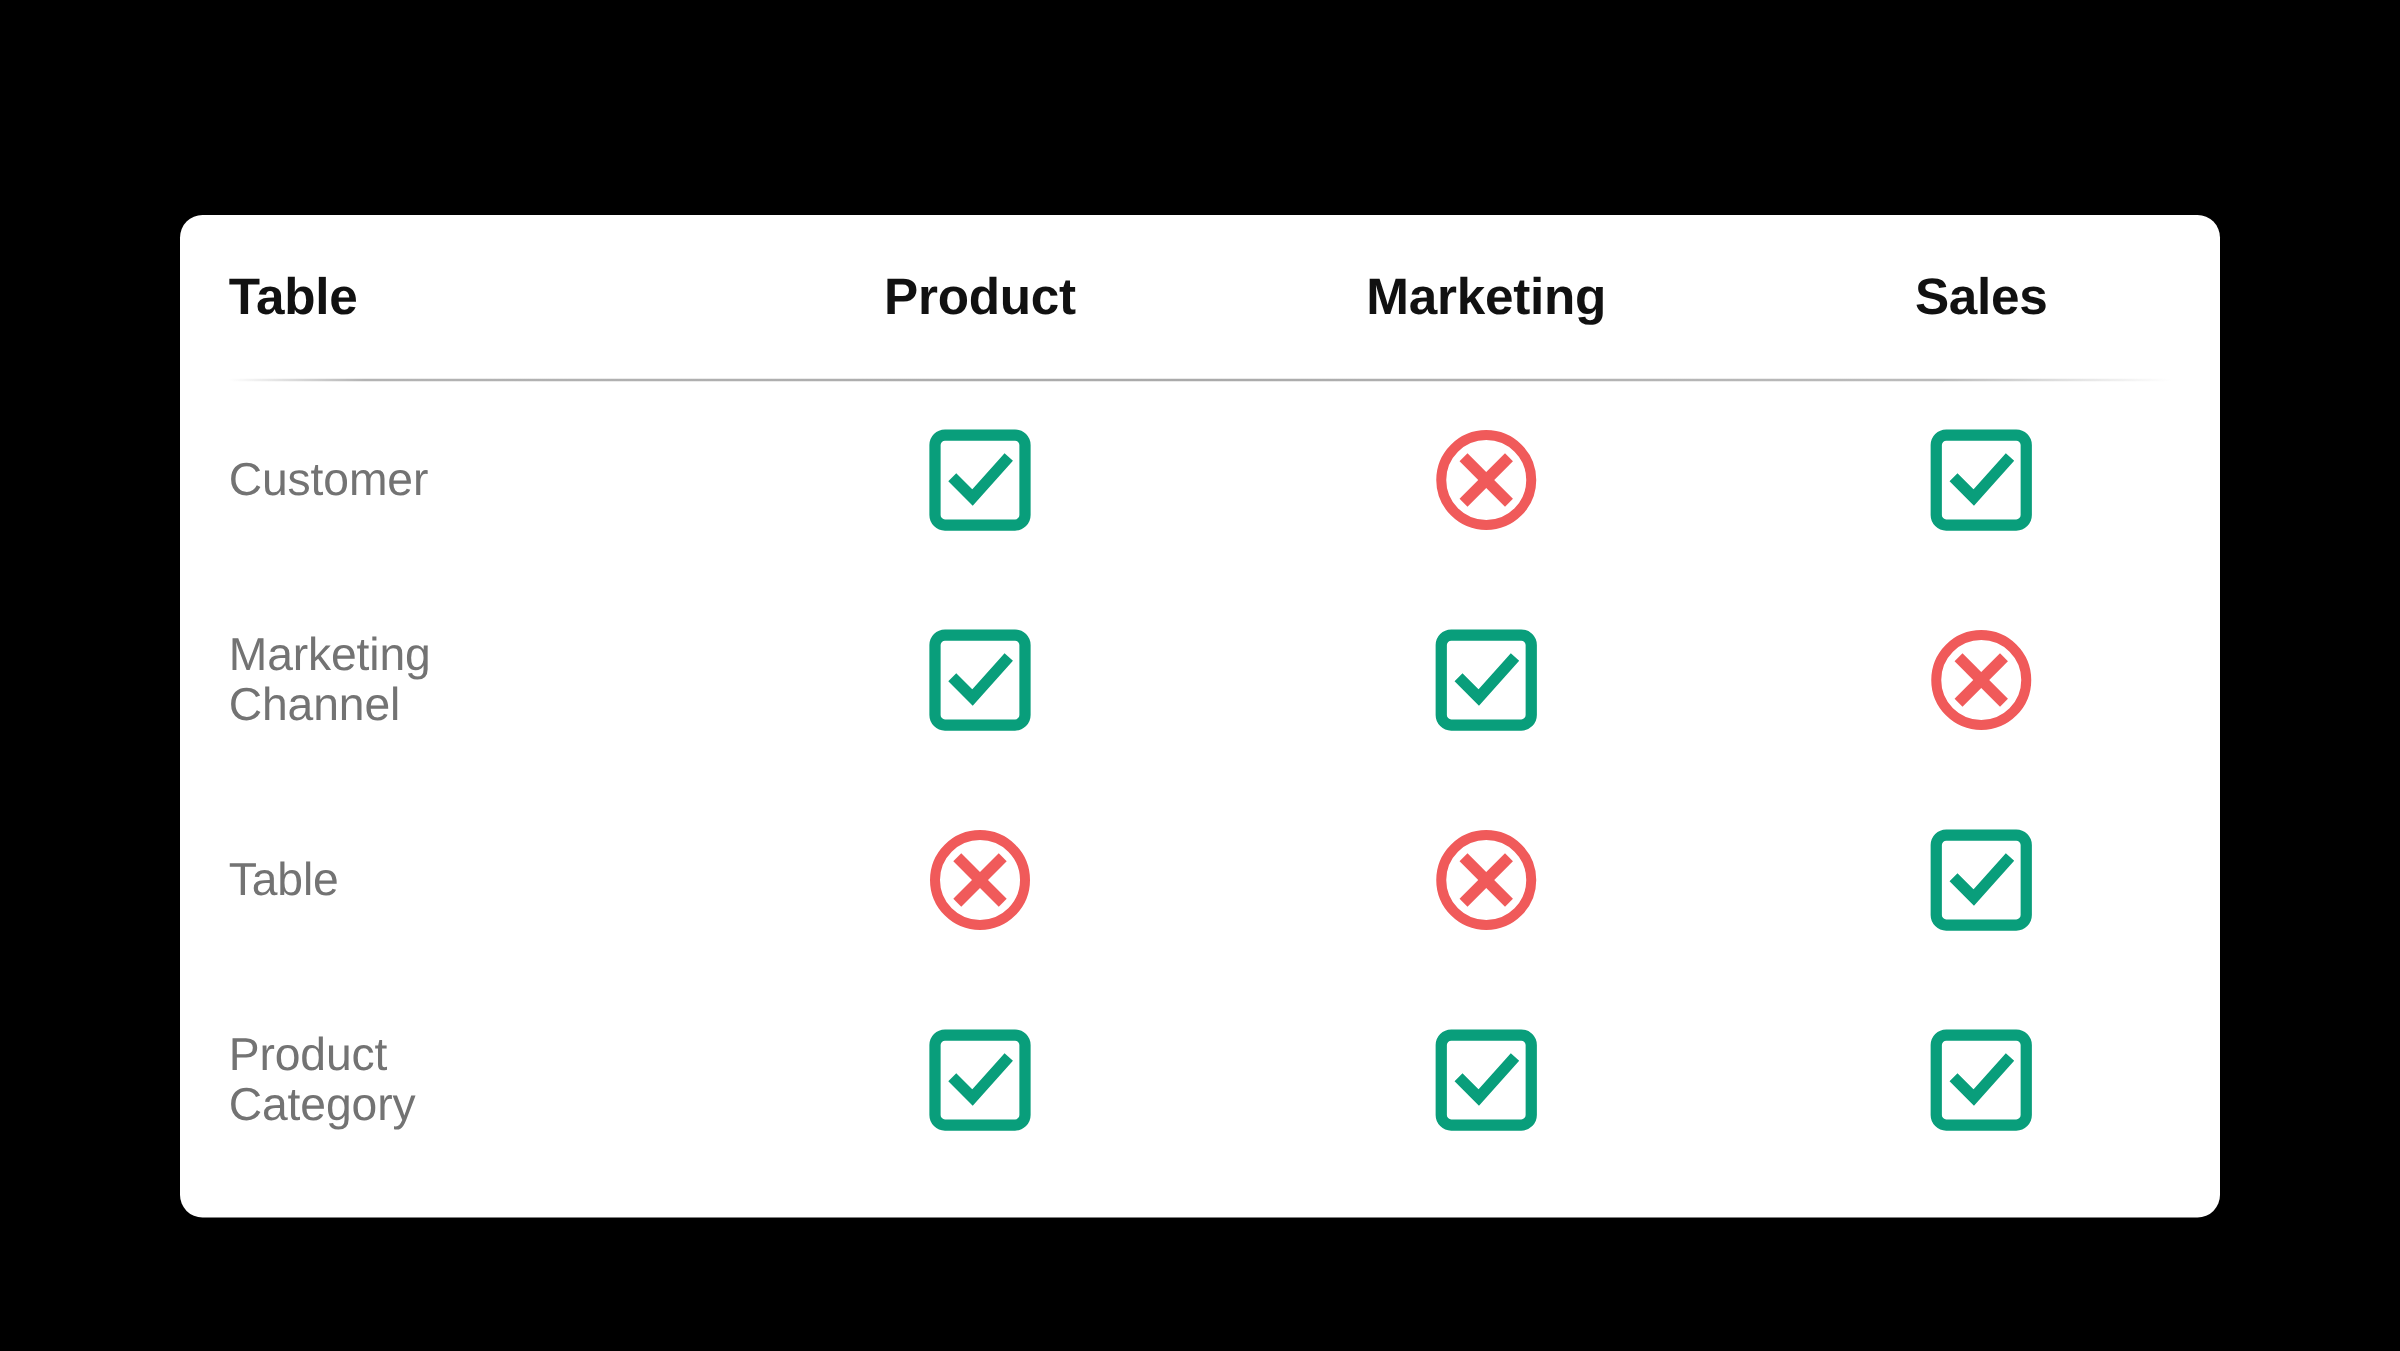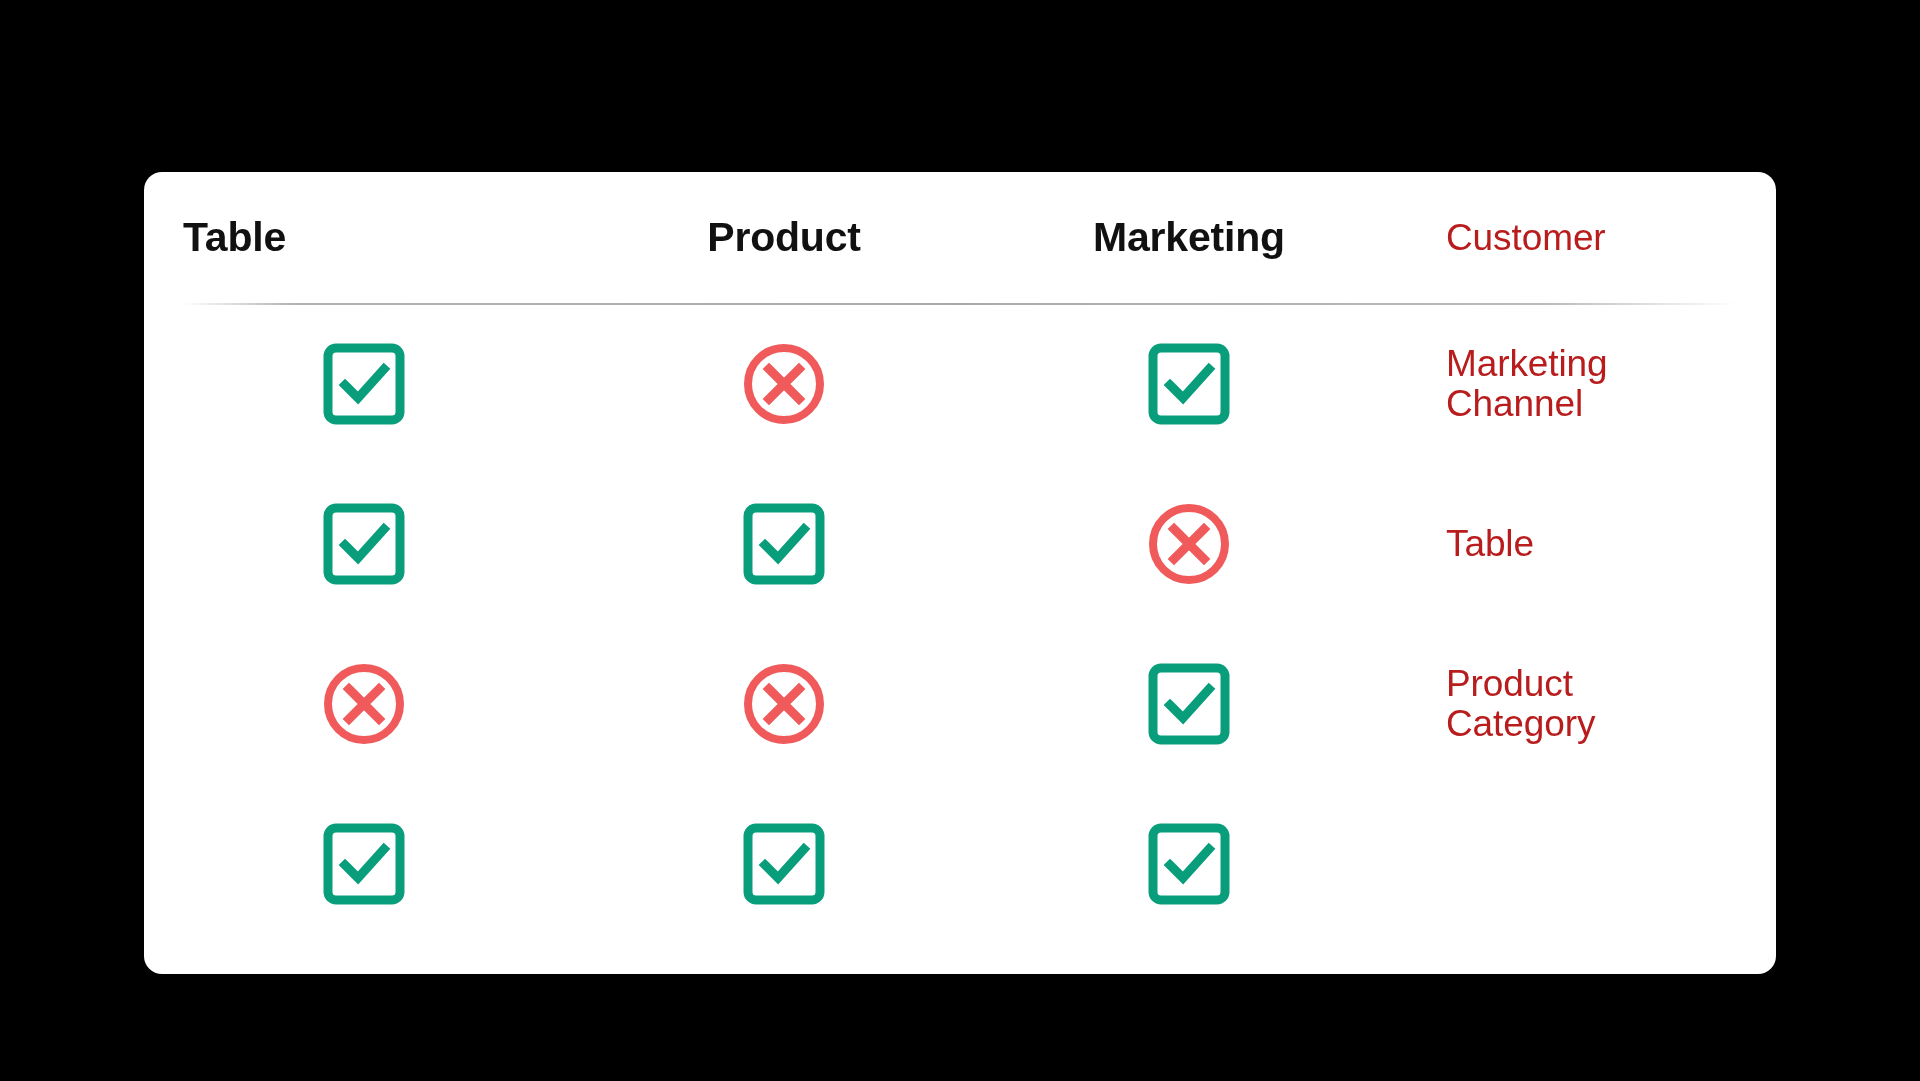--- a/index.html
+++ b/index.html
@@ -77,24 +77,24 @@
         to right,
         rgba(190,190,190,0) 0%,
         rgba(175,175,175,0.95) 7%,
         rgba(170,170,170,1) 50%,
         rgba(180,180,180,0.9) 88%,
         rgba(200,200,200,0) 100%);
   }
 
   
   .rlabel {
-    padding-left: 52px;
+    padding-left: 39px;
     font-size: 37px;
     font-weight: 400;
-    color: #b91c1c;
+    color: #737373;
     line-height: 1.07;
     letter-spacing: -0.1px;
     white-space: pre-line;
   }
 
   
   .icell {
     justify-content: center;
   }
 
@@ -118,20 +118,21 @@
     <div class="divider"></div>
 
     <div class="matrix">
 
       <div class="cell hd hd-table">Table</div>
 
       <div class="cell hd hd-col">Product</div>
 
       <div class="cell hd hd-col">Marketing</div>
 
+      <div class="cell hd hd-col">Sales</div>
 
       <div class="cell rlabel">Customer</div>
 
       <div class="cell icell">
         <span class="icon-wrap">
           <svg width="92" height="92" viewBox="0 0 92 92" aria-hidden="true">
             <rect x="10" y="10" width="72" height="72" rx="8" ry="8" fill="none" stroke="#099E7B" stroke-width="9"></rect>
             <polyline points="27,47 40,60 66,31" fill="none" stroke="#099E7B" stroke-width="9" stroke-linecap="square" stroke-linejoin="miter"></polyline>
           </svg>
         </span>

